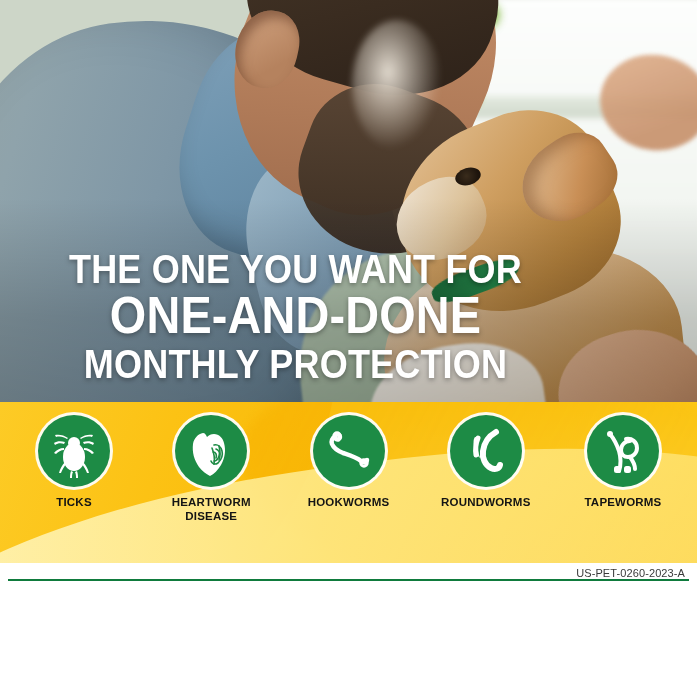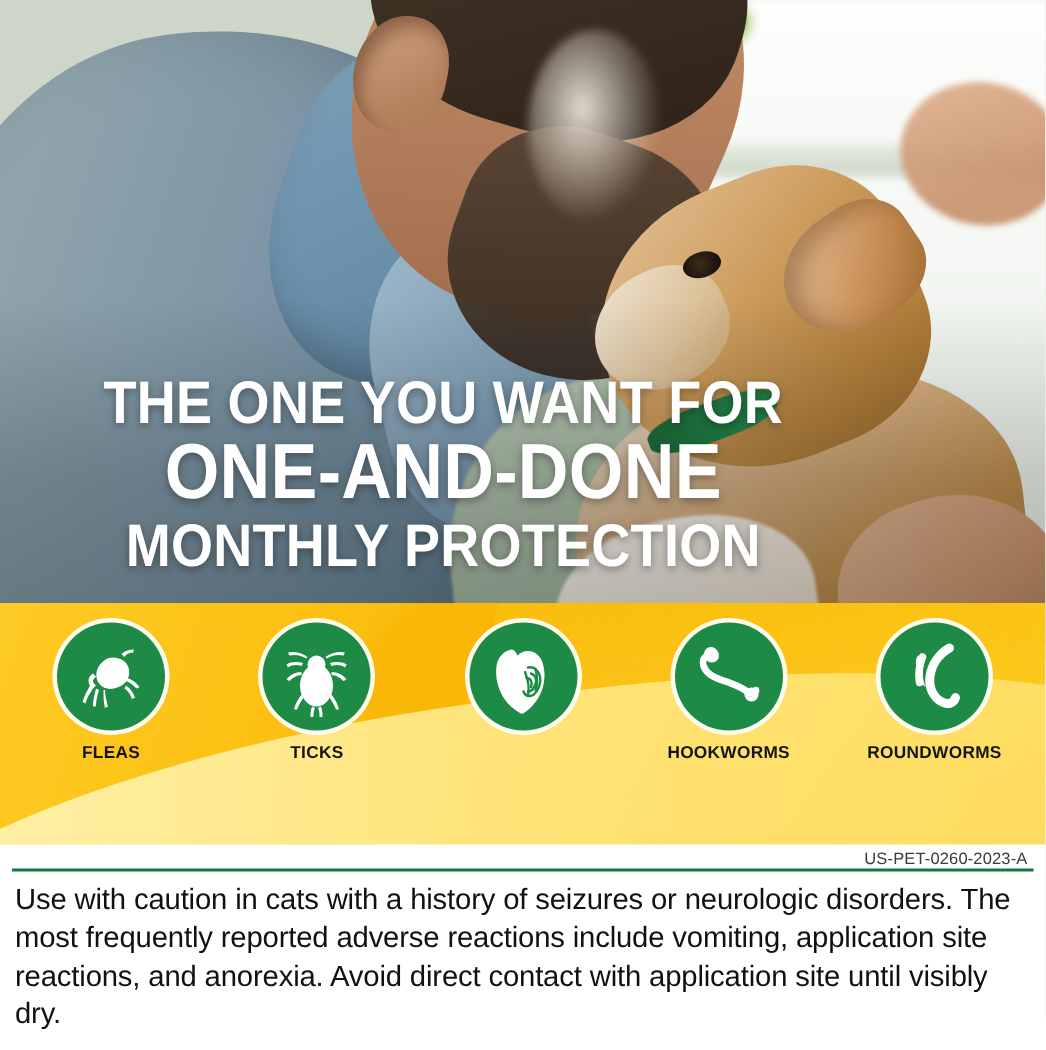--- a/index.html
+++ b/index.html
@@ -402,34 +402,20 @@
   </div>
 
   <div class="yellow-band">
     <div class="swoosh-left"></div>
     <div class="swoosh-deep"></div>
     <div class="swoosh-light"></div>
   </div>
 
   <div class="icons">
 
-    <div class="icon-cell">
-      <div class="icon-circle">
-        <svg width="52" height="52" viewBox="0 0 52 52" aria-hidden="true">
-          <g fill="#ffffff">
-            <path d="M31 14c5 1 8 6 7 11-1 5-5 8-10 9-5 1-9-1-11-5-2-5 0-11 5-14 3-2 6-2 9-1z"></path>
-            <path d="M14 24c-2 1-3 3-3 5 0 2 1 4 3 5l2-2c-1-1-2-2-2-3s1-2 2-3z"></path>
-            <path d="M12 32c-2 4-4 7-5 11l2 1c1-4 3-7 5-10zM16 34c-1 4-2 8-2 12h2c0-4 1-8 2-11zM21 35c0 4 0 8 1 12l2-1c-1-4-2-7-2-11z"></path>
-            <path d="M37 27c3 1 6 3 8 6l-2 1c-2-2-4-4-7-5zM36 32c3 2 5 5 6 8l-2 1c-1-3-3-6-5-7z"></path>
-            <path d="M33 11c2-2 5-3 8-3l0 2c-3 0-5 1-6 3z"></path>
-          </g>
-        </svg>
-      </div>
-      <div class="icon-label">FLEAS</div>
-    </div>
 
     <div class="icon-cell">
       <div class="icon-circle">
         <svg width="54" height="54" viewBox="0 0 54 54" aria-hidden="true">
           <g fill="#ffffff">
             <ellipse cx="27" cy="33" rx="11" ry="14"></ellipse>
             <ellipse cx="27" cy="19" rx="6" ry="6"></ellipse>
             <path d="M21 14c-4-3-9-4-13-3l1 2c4-1 8 0 11 2zM33 14c4-3 9-4 13-3l-1 2c-4-1-8 0-11 2z"></path>
             <path d="M18 18c-4-1-8-1-11 1l1 2c3-2 6-2 9-1zM36 18c4-1 8-1 11 1l-1 2c-3-2-6-2-9-1z"></path>
             <path d="M17 24c-4 0-8 2-10 5l2 1c2-2 5-4 8-4zM37 24c4 0 8 2 10 5l-2 1c-2-2-5-4-8-4z"></path>
@@ -451,20 +437,21 @@
           <g stroke="#1d8b45" stroke-width="1.6" fill="none" stroke-linecap="round">
             <path d="M29 20c4-1 7 2 8 6s-1 9-4 12c-3 2-6 1-7-2"></path>
             <path d="M31 24c3 1 4 4 3 7s-3 5-5 5"></path>
             <path d="M28 27c3 0 4 3 3 6"></path>
             <path d="M34 21c1 4 2 9 0 14"></path>
             <path d="M27 23c2 5 3 11 2 16"></path>
           </g>
           <path fill="#1d8b45" d="M10 10c2 4 4 7 7 9l-2 3c-4-3-6-7-8-11z" opacity=".0"></path>
         </svg>
       </div>
+      <div class="icon-label">HEARTWORM DISEASE</div>
     </div>
 
     <div class="icon-cell">
       <div class="icon-circle">
         <svg width="54" height="54" viewBox="0 0 54 54" aria-hidden="true">
           <g fill="none" stroke="#ffffff" stroke-width="4.5" stroke-linecap="round">
             <path d="M13 13c-3 1-4 4-3 7 2 5 6 7 11 9 6 2 13 4 18 8"></path>
             <path d="M14 11c2-1 4 0 4 2s-2 3-4 2"></path>
             <path d="M41 38c2 1 4 0 4-2"></path>
           </g>
@@ -481,23 +468,39 @@
           <g fill="none" stroke="#ffffff" stroke-linecap="round">
             <path d="M36 7c-7 4-12 11-13 19-1 7 2 14 8 17 4 2 8 1 9-3" stroke-width="6"></path>
             <path d="M18 13c-2 5-3 11-2 17" stroke-width="5"></path>
           </g>
           <path fill="#ffffff" d="M15 12c2 0 3 2 3 5 0 6 0 11 2 16-3-2-5-7-6-12s0-8 1-9z"></path>
         </svg>
       </div>
       <div class="icon-label">ROUNDWORMS</div>
     </div>
 
+    <div class="icon-cell">
+      <div class="icon-circle">
+        <svg width="54" height="54" viewBox="0 0 54 54" aria-hidden="true">
+          <g fill="none" stroke="#ffffff" stroke-width="4" stroke-linecap="round" stroke-linejoin="round">
+            <path d="M14 10c4 5 7 11 9 17 2 7 2 14 0 20"></path>
+            <path d="M30 15c6-1 11 3 11 9 0 5-4 9-9 9-4 0-7-3-7-7 0-5 4-9 9-9"></path>
+            <path d="M34 33c3 4 5 8 5 12"></path>
+          </g>
+          <circle cx="14" cy="10" r="3" fill="#ffffff"></circle>
+          <g fill="#ffffff">
+            <rect x="18" y="42" width="7" height="7" rx="2.5"></rect>
+            <rect x="28" y="42" width="7" height="7" rx="2.5"></rect>
+          </g>
+        </svg>
+      </div>
+      <div class="icon-label">TAPEWORMS</div>
+    </div>
 
   </div>
 
   <div class="code-row">
     <span class="code-text">US-PET-0260-2023-A</span>
   </div>
   <div class="green-rule"></div>
 
-  <div class="caution">Use with caution in cats with a history of seizures or neurologic disorders. The most frequently reported adverse reactions include vomiting, application site reactions, and anorexia. Avoid direct contact with application site until visibly dry.</div>
 
 </div>
 
 </body></html>

